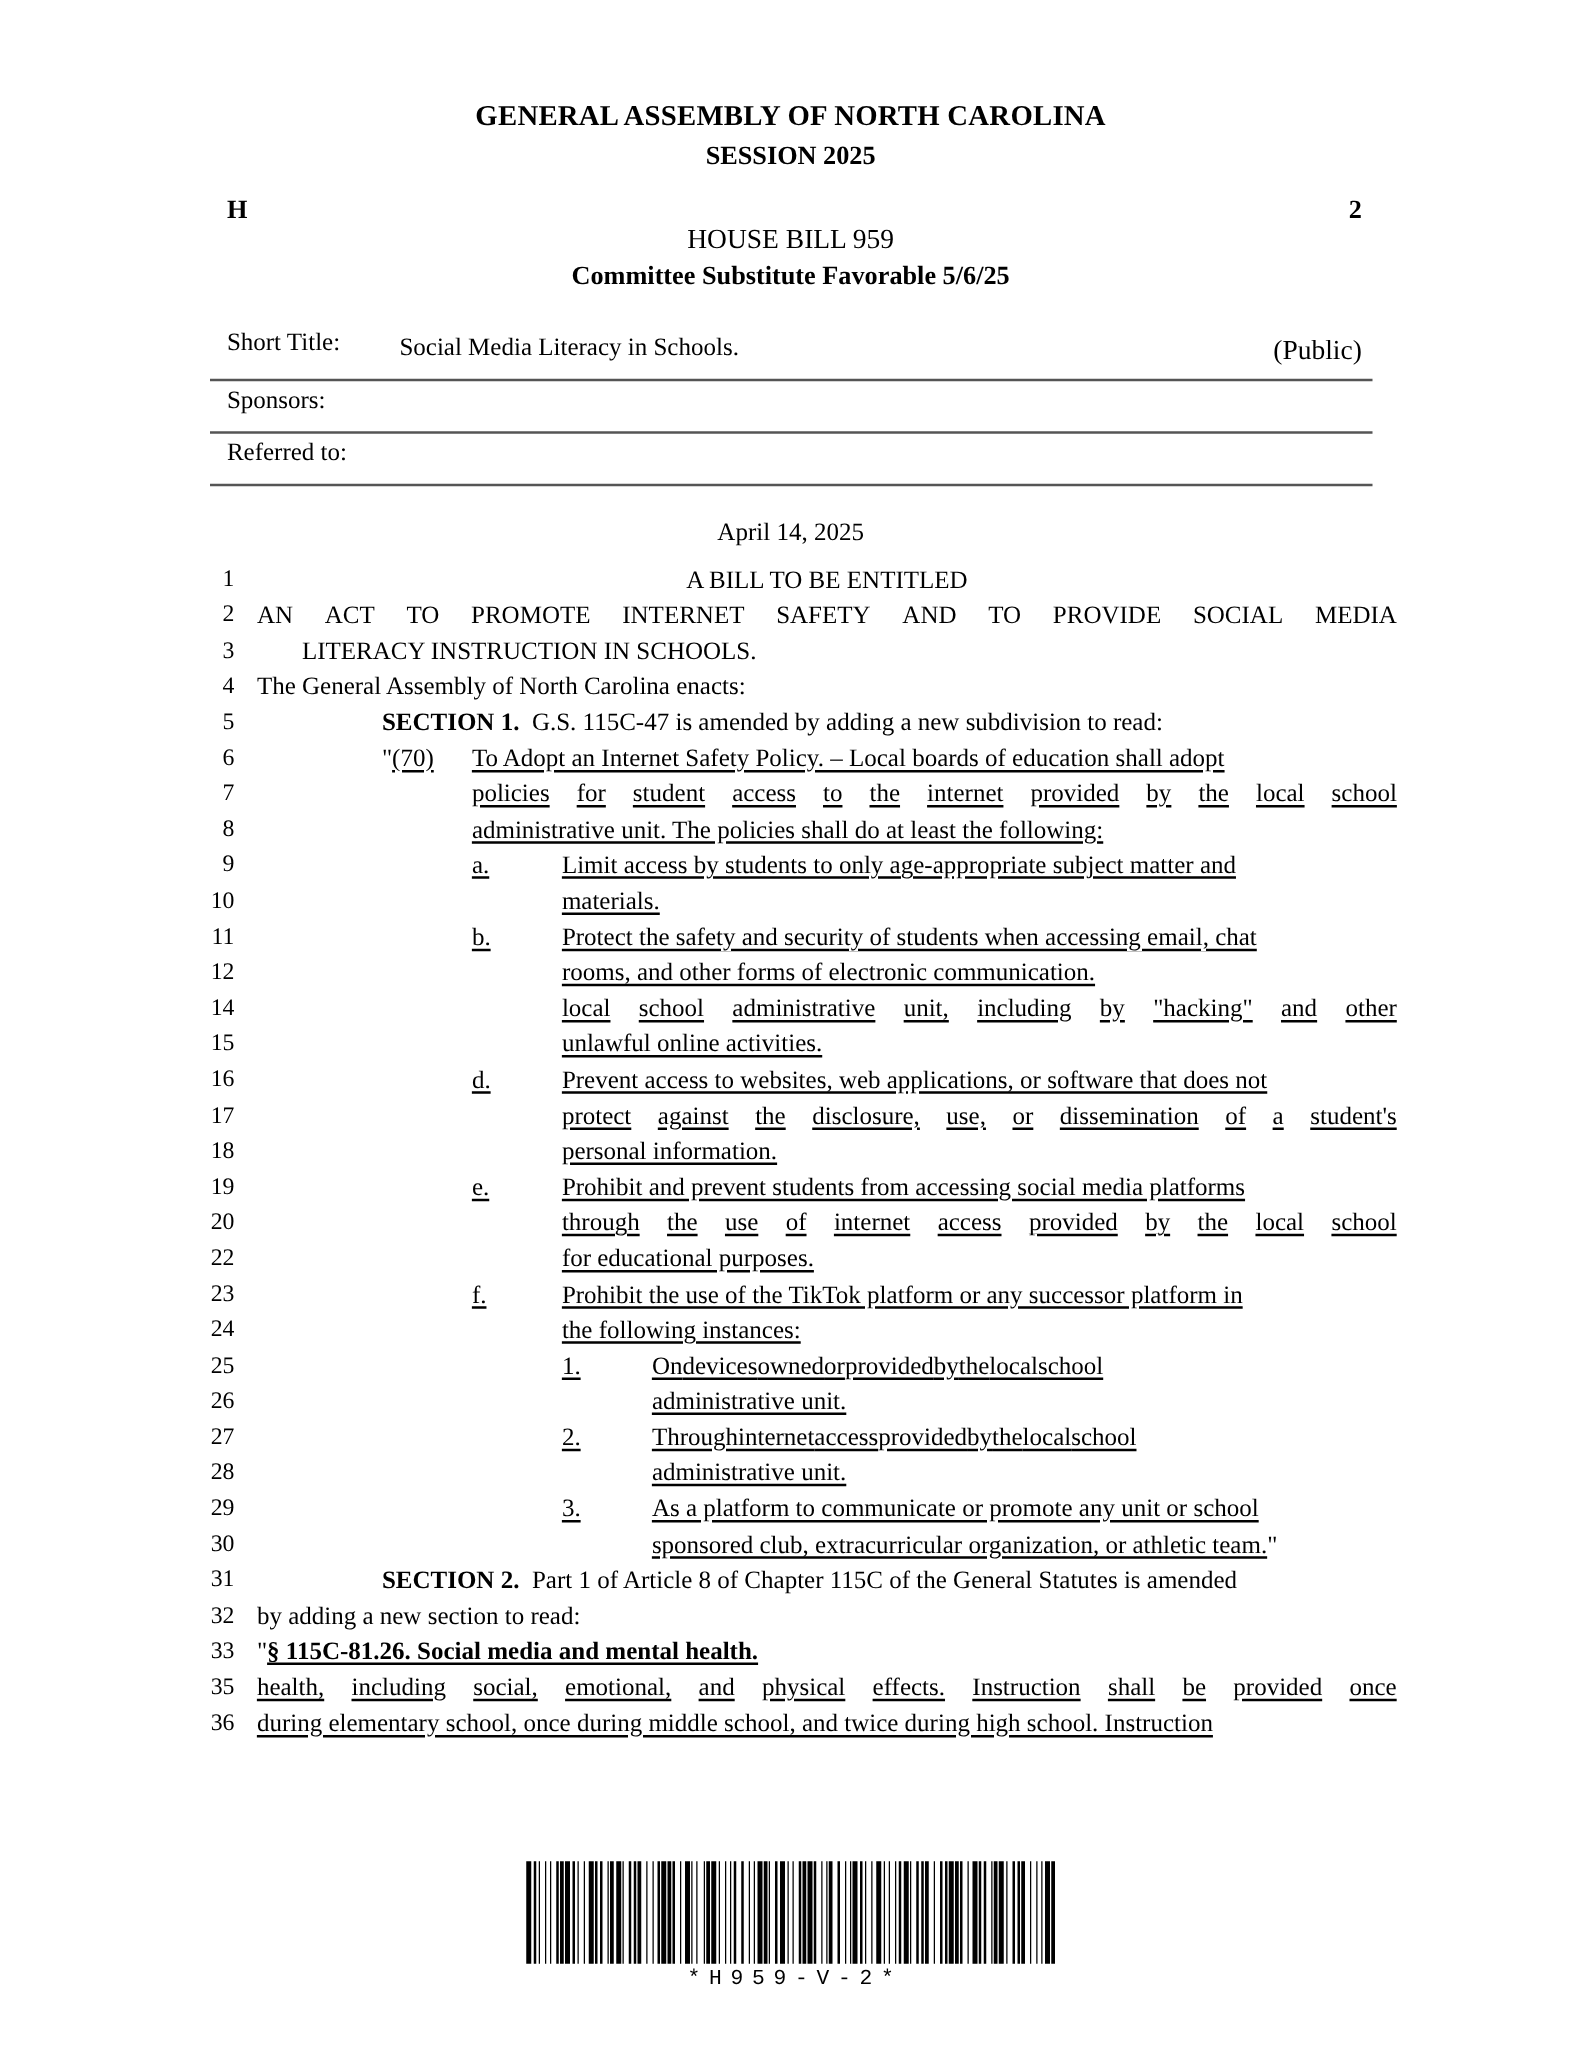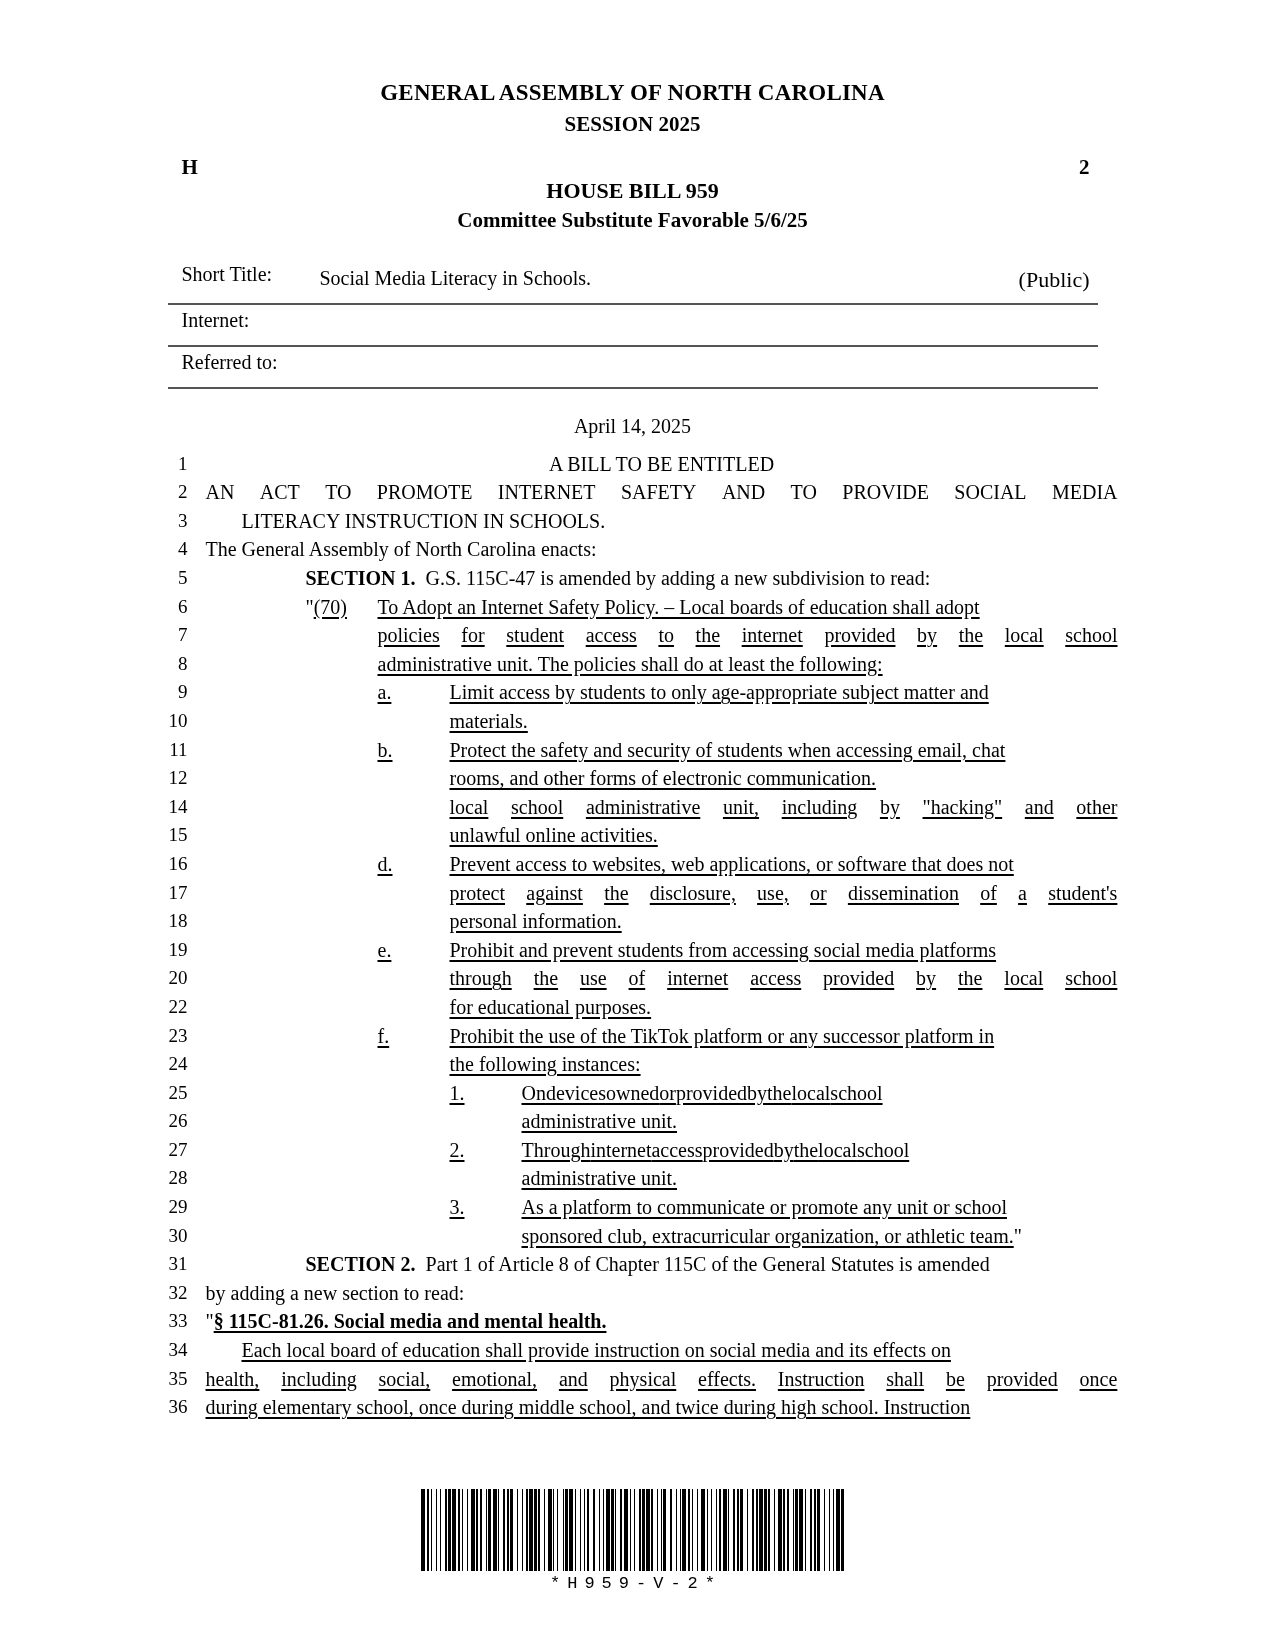--- a/index.html
+++ b/index.html
@@ -65,21 +65,21 @@
     font-weight: bold;
   }
 
   
   .billblock {
     text-align: center;
     margin-top: -4px;
   }
   .billblock .billno {
     font-size: 22px;
-    font-weight: bold;
+    font-weight: normal;
     line-height: 1.3;
   }
   .billblock .substitute {
     font-size: 21px;
     font-weight: bold;
     line-height: 1.3;
     margin-top: 2px;
   }
 
   
@@ -238,21 +238,21 @@
     <div class="substitute">Committee Substitute Favorable 5/6/25</div>
   </div>
 
   <div class="meta">
     <div class="row first">
       <span class="label">Short Title:</span>
       <span class="value">Social Media Literacy in Schools.</span>
       <span class="public">(Public)</span>
     </div>
     <div class="row">
-      <span class="label">Internet:</span>
+      <span class="label">Sponsors:</span>
       <span class="value"></span>
     </div>
     <div class="row">
       <span class="label">Referred to:</span>
       <span class="value"></span>
     </div>
   </div>
 
   <div class="filed-date">April 14, 2025</div>
 
@@ -514,24 +514,20 @@
     <div class="ln">
       <span class="num">32</span>
       <span class="txt">by adding a new section to read:</span>
     </div>
 
     <div class="ln">
       <span class="num">33</span>
       <span class="txt"><span>"</span><span class="b u">§ 115C-81.26.  Social media and mental health.</span></span>
     </div>
 
-    <div class="ln">
-      <span class="num">34</span>
-      <span class="txt i-para"><span class="u">Each local board of education shall provide instruction on social media and its effects on</span></span>
-    </div>
 
     <div class="ln">
       <span class="num">35</span>
       <span class="txt justify u">
         <span>health,</span>
           <span>including</span>
           <span>social,</span>
           <span>emotional,</span>
           <span>and</span>
           <span>physical</span>

